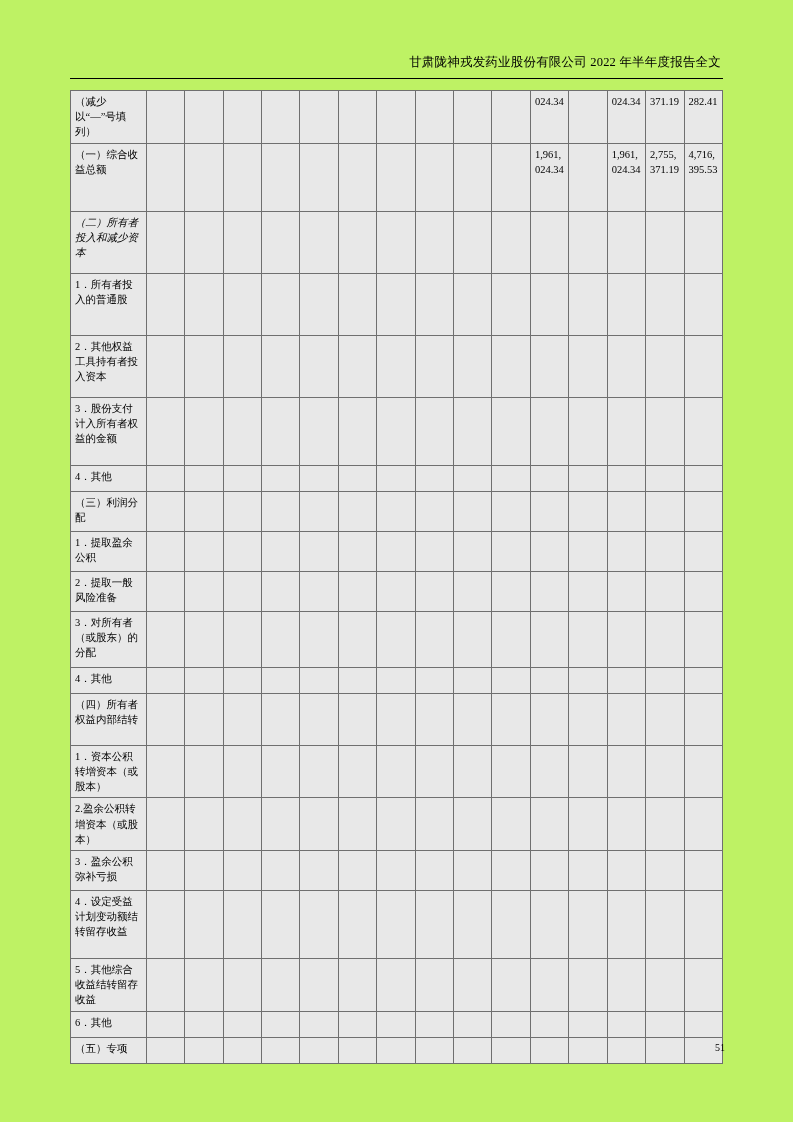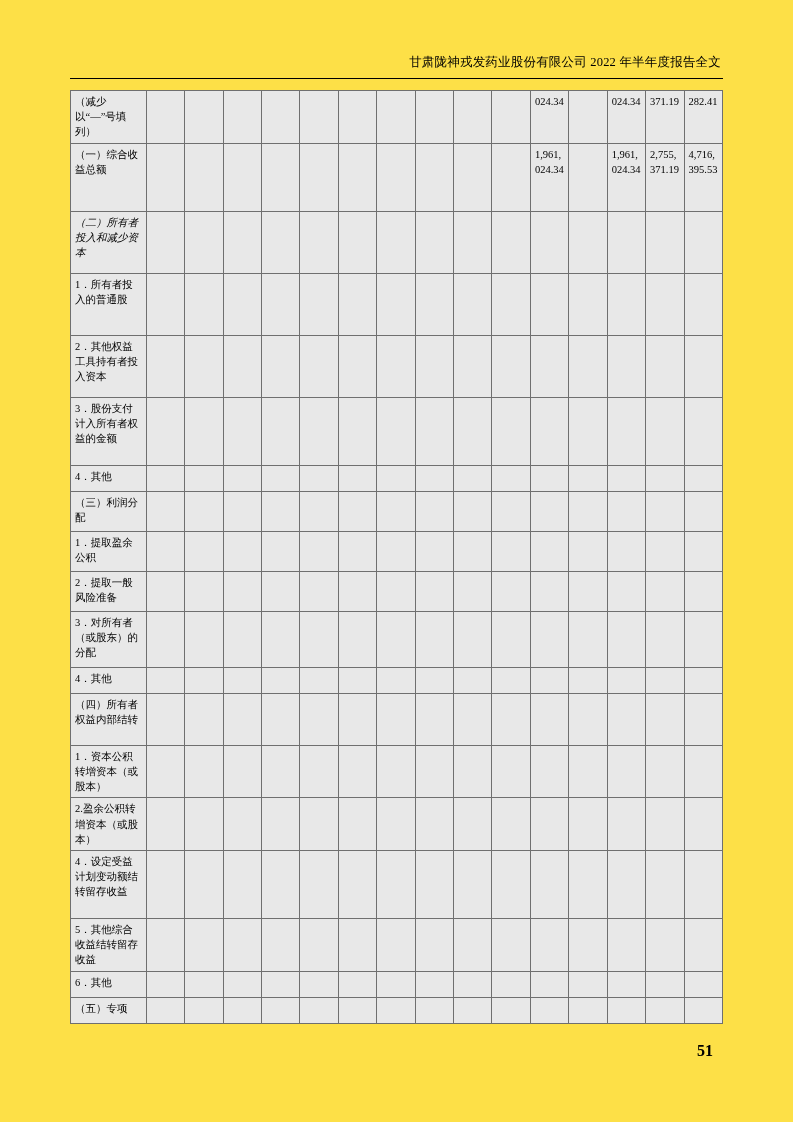--- a/index.html
+++ b/index.html
@@ -5,21 +5,21 @@
   html, body {
     margin: 0;
     padding: 0;
     background: #ffffff;
   }
   .page {
     position: relative;
     width: 793px;
     height: 1122px;
     margin: 0 auto;
-    background: #fde047;
+    background: #bef264;
     font-family: "Liberation Serif", serif;
     box-sizing: border-box;
   }
   .header {
     position: absolute;
     top: 54px;
     right: 72px;
     font-family: "Liberation Serif", serif;
     font-size: 12.5px;
     color: #000;
@@ -61,26 +61,25 @@
   }
   td.num {
     text-align: left;
     letter-spacing: 0px;
   }
   td.empty {
     padding: 0;
   }
   .page-number {
     position: absolute;
-    right: 80px;
+    right: 68px;
     top: 1042px;
     font-family: "Liberation Serif", serif;
-    font-size: 16px;
+    font-size: 10px;
     color: #000;
-    font-weight: bold;
   }
 </style>
 </head>
 <body>
 
 <div class="page">
 
   <div class="header">甘肃陇神戎发药业股份有限公司 2022 年半年度报告全文</div>
   <div class="header-rule"></div>
 
@@ -368,20 +367,38 @@
             <td class="empty"></td>
             <td class="empty"></td>
             <td class="empty"></td>
             <td class="empty"></td>
             <td class="empty"></td>
             <td class="empty"></td>
             <td class="empty"></td>
             <td class="empty"></td>
             <td class="empty"></td>
           </tr>
+          <tr style="height: 40px;">
+            <td class="label">3．盈余公积弥补亏损</td>
+            <td class="empty"></td>
+            <td class="empty"></td>
+            <td class="empty"></td>
+            <td class="empty"></td>
+            <td class="empty"></td>
+            <td class="empty"></td>
+            <td class="empty"></td>
+            <td class="empty"></td>
+            <td class="empty"></td>
+            <td class="empty"></td>
+            <td class="empty"></td>
+            <td class="empty"></td>
+            <td class="empty"></td>
+            <td class="empty"></td>
+            <td class="empty"></td>
+          </tr>
           <tr style="height: 68px;">
             <td class="label">4．设定受益计划变动额结转留存收益</td>
             <td class="empty"></td>
             <td class="empty"></td>
             <td class="empty"></td>
             <td class="empty"></td>
             <td class="empty"></td>
             <td class="empty"></td>
             <td class="empty"></td>
             <td class="empty"></td>

